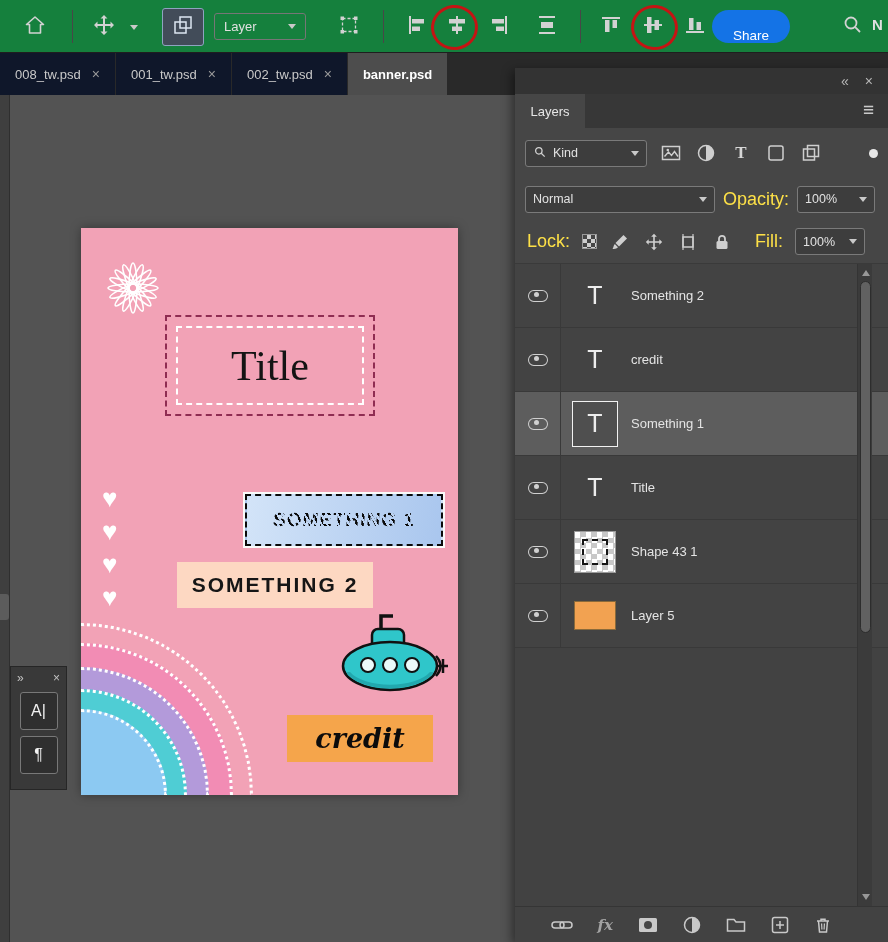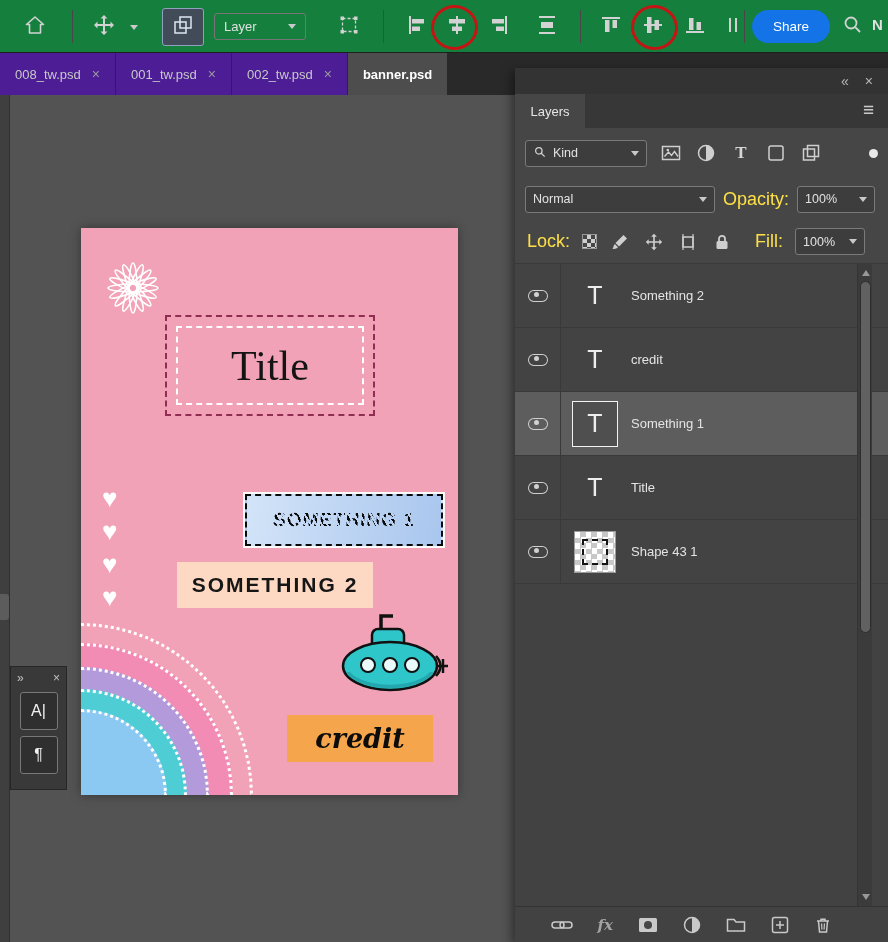--- a/index.html
+++ b/index.html
@@ -15,31 +15,31 @@
   .tb-move-chev{left:126px;width:16px}
   .tb-stack{left:162px;width:42px;background:#424c59;border:1px solid #8fa3c0}
   .tb-layerdd{position:absolute;left:214px;top:13px;width:92px;height:27px;border:1px solid #767676;border-radius:3px;display:flex;align-items:center;padding:0 9px;font-size:13px;color:#e0e0e0;cursor:pointer}
   .tb-layerdd .chev{margin-left:auto}
   .tb-transform{left:328px;width:42px}
   .al{width:38px}
   .a1{left:398px}.a2{left:438px}.a3{left:480px}
   .dist{left:528px;width:38px}
   .a4{left:592px}.a5{left:634px}.a6{left:676px}
   .bars{left:722px;width:22px}
-  .share{position:absolute;left:752px;top:10px;width:78px;height:33px;background:#1473e6;border-radius:17px;color:#fff;font-size:13.5px;display:flex;align-items:center;justify-content:center;cursor:pointer}
+  .share{position:absolute;left:712px;top:10px;width:78px;height:33px;background:#1473e6;border-radius:17px;color:#fff;font-size:13.5px;display:flex;align-items:flex-end;justify-content:center;cursor:pointer}
   .tb-search{left:838px;width:30px}
   .tb-n{position:absolute;left:872px;top:16px;font-size:15px;color:#e0e0e0;font-weight:bold}
   .chev{width:0;height:0;border-left:4px solid transparent;border-right:4px solid transparent;border-top:5px solid #c9c9c9;display:inline-block}
   .ann{position:absolute;border:3.5px solid #c51414;border-radius:50%;z-index:40;pointer-events:none}
   .ann1{left:431px;top:5px;width:47px;height:45px;transform:rotate(-6deg)}
   .ann2{left:631px;top:5px;width:47px;height:45px;transform:rotate(8deg)}
 
   
   #tabbar{position:absolute;left:0;top:53px;width:888px;height:42px;background:#292929;display:flex;z-index:5}
-  .tab{height:42px;display:flex;align-items:center;gap:11px;padding:0 15px;margin-right:1px;background:#4c1d95;color:#c9c9c9;font-size:13px;cursor:pointer;white-space:nowrap}
+  .tab{height:42px;display:flex;align-items:center;gap:11px;padding:0 15px;margin-right:1px;background:#0f172a;color:#c9c9c9;font-size:13px;cursor:pointer;white-space:nowrap}
   .tab .tclose{color:#9b9b9b;font-size:14px;cursor:pointer}
   .tab.active{background:#4d4d4d;color:#fff;font-weight:bold}
 
   
   #leftstrip{position:absolute;left:0;top:95px;width:10px;height:847px;background:#3f3f3f;border-right:1px solid #2f2f2f;z-index:1}
   #stripnub{position:absolute;left:0;top:594px;width:9px;height:26px;background:#5c5c5c;border-radius:0 3px 3px 0;z-index:2}
 
   #poster{position:absolute;left:81px;top:228px;width:377px;height:567px;background:#f2a2b6;overflow:hidden;z-index:2;box-shadow:0 0 10px rgba(0,0,0,.35)}
   .flower{position:absolute;left:24px;top:32px}
   .titlebox{position:absolute;left:84px;top:87px;width:210px;height:101px;border:2px dashed #8f2d52}
@@ -465,20 +465,29 @@
       <div class="eyecell">
           <span class="eye"></span>
         </div>
       <div class="thumbcell">
           <span class="checkerthumb shapedash"></span>
         </div>
       <span class="lname">Shape 43 1</span>
     </div>
 
 
+    <div class="lrow">
+      <div class="eyecell">
+          <span class="eye"></span>
+        </div>
+      <div class="thumbcell">
+          <span class="orangethumb"></span>
+        </div>
+      <span class="lname">Layer 5</span>
+    </div>
 
 
 
 
     <div class="sb">
       <span class="sbtri-up"></span>
       <span class="sbthumb"></span>
       <span class="sbtri-dn"></span>
     </div>
   </div>

